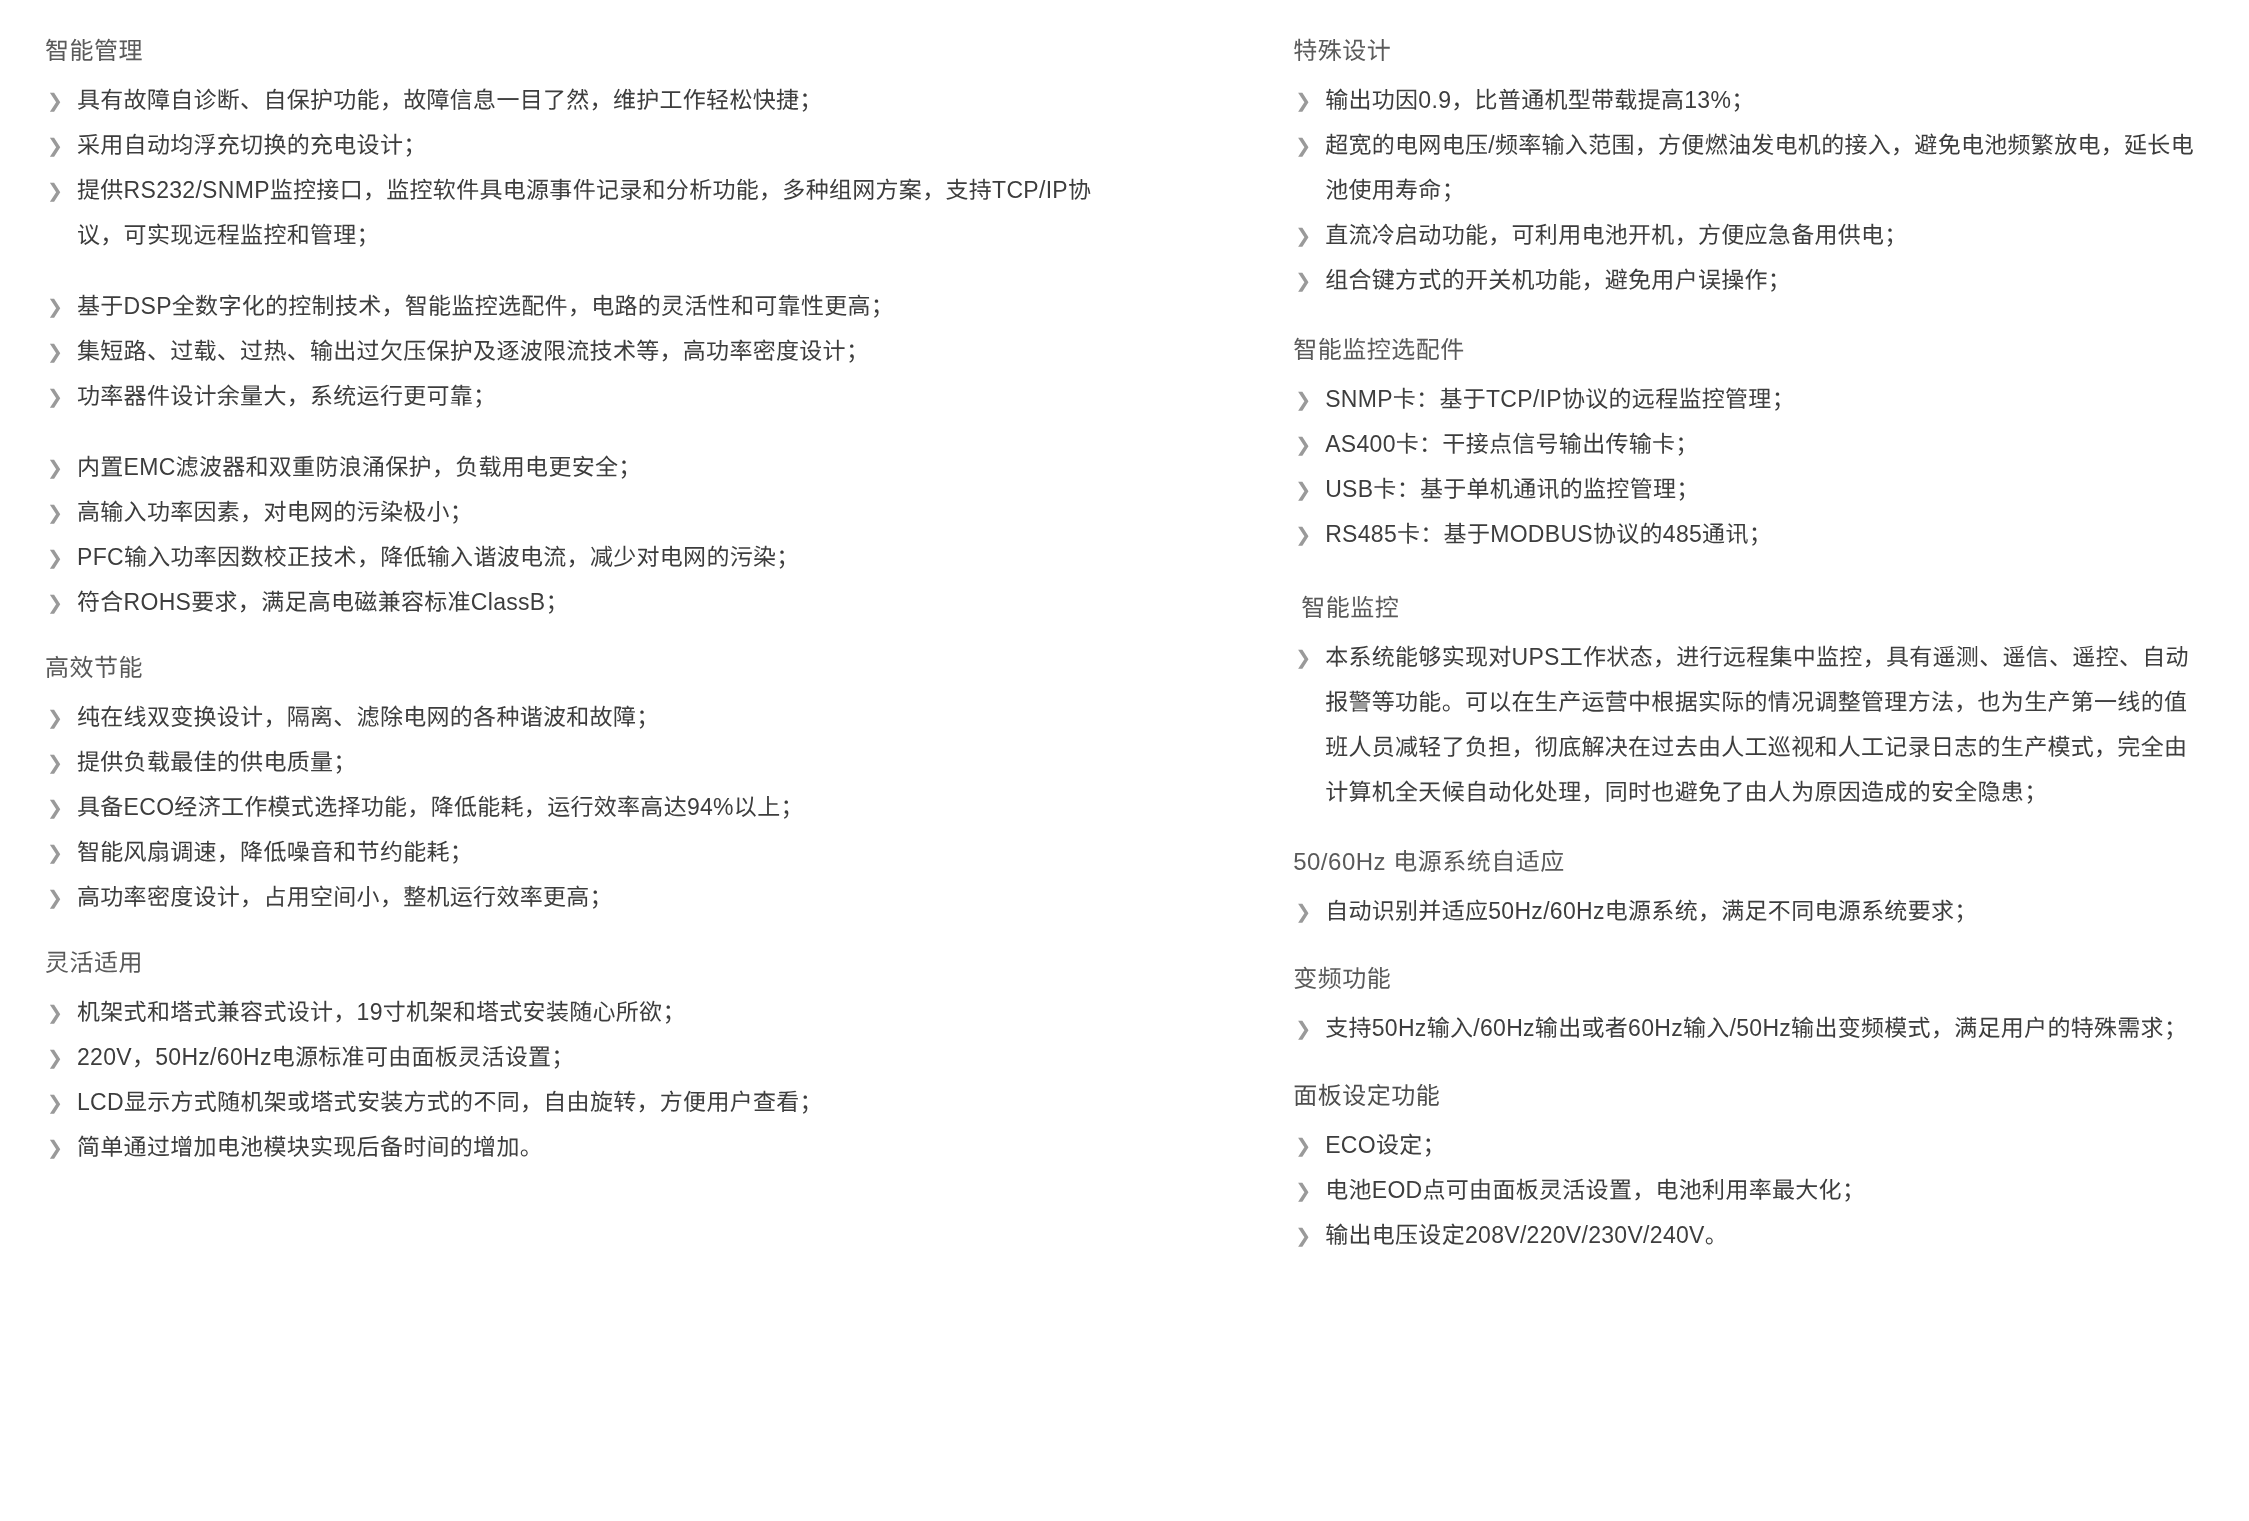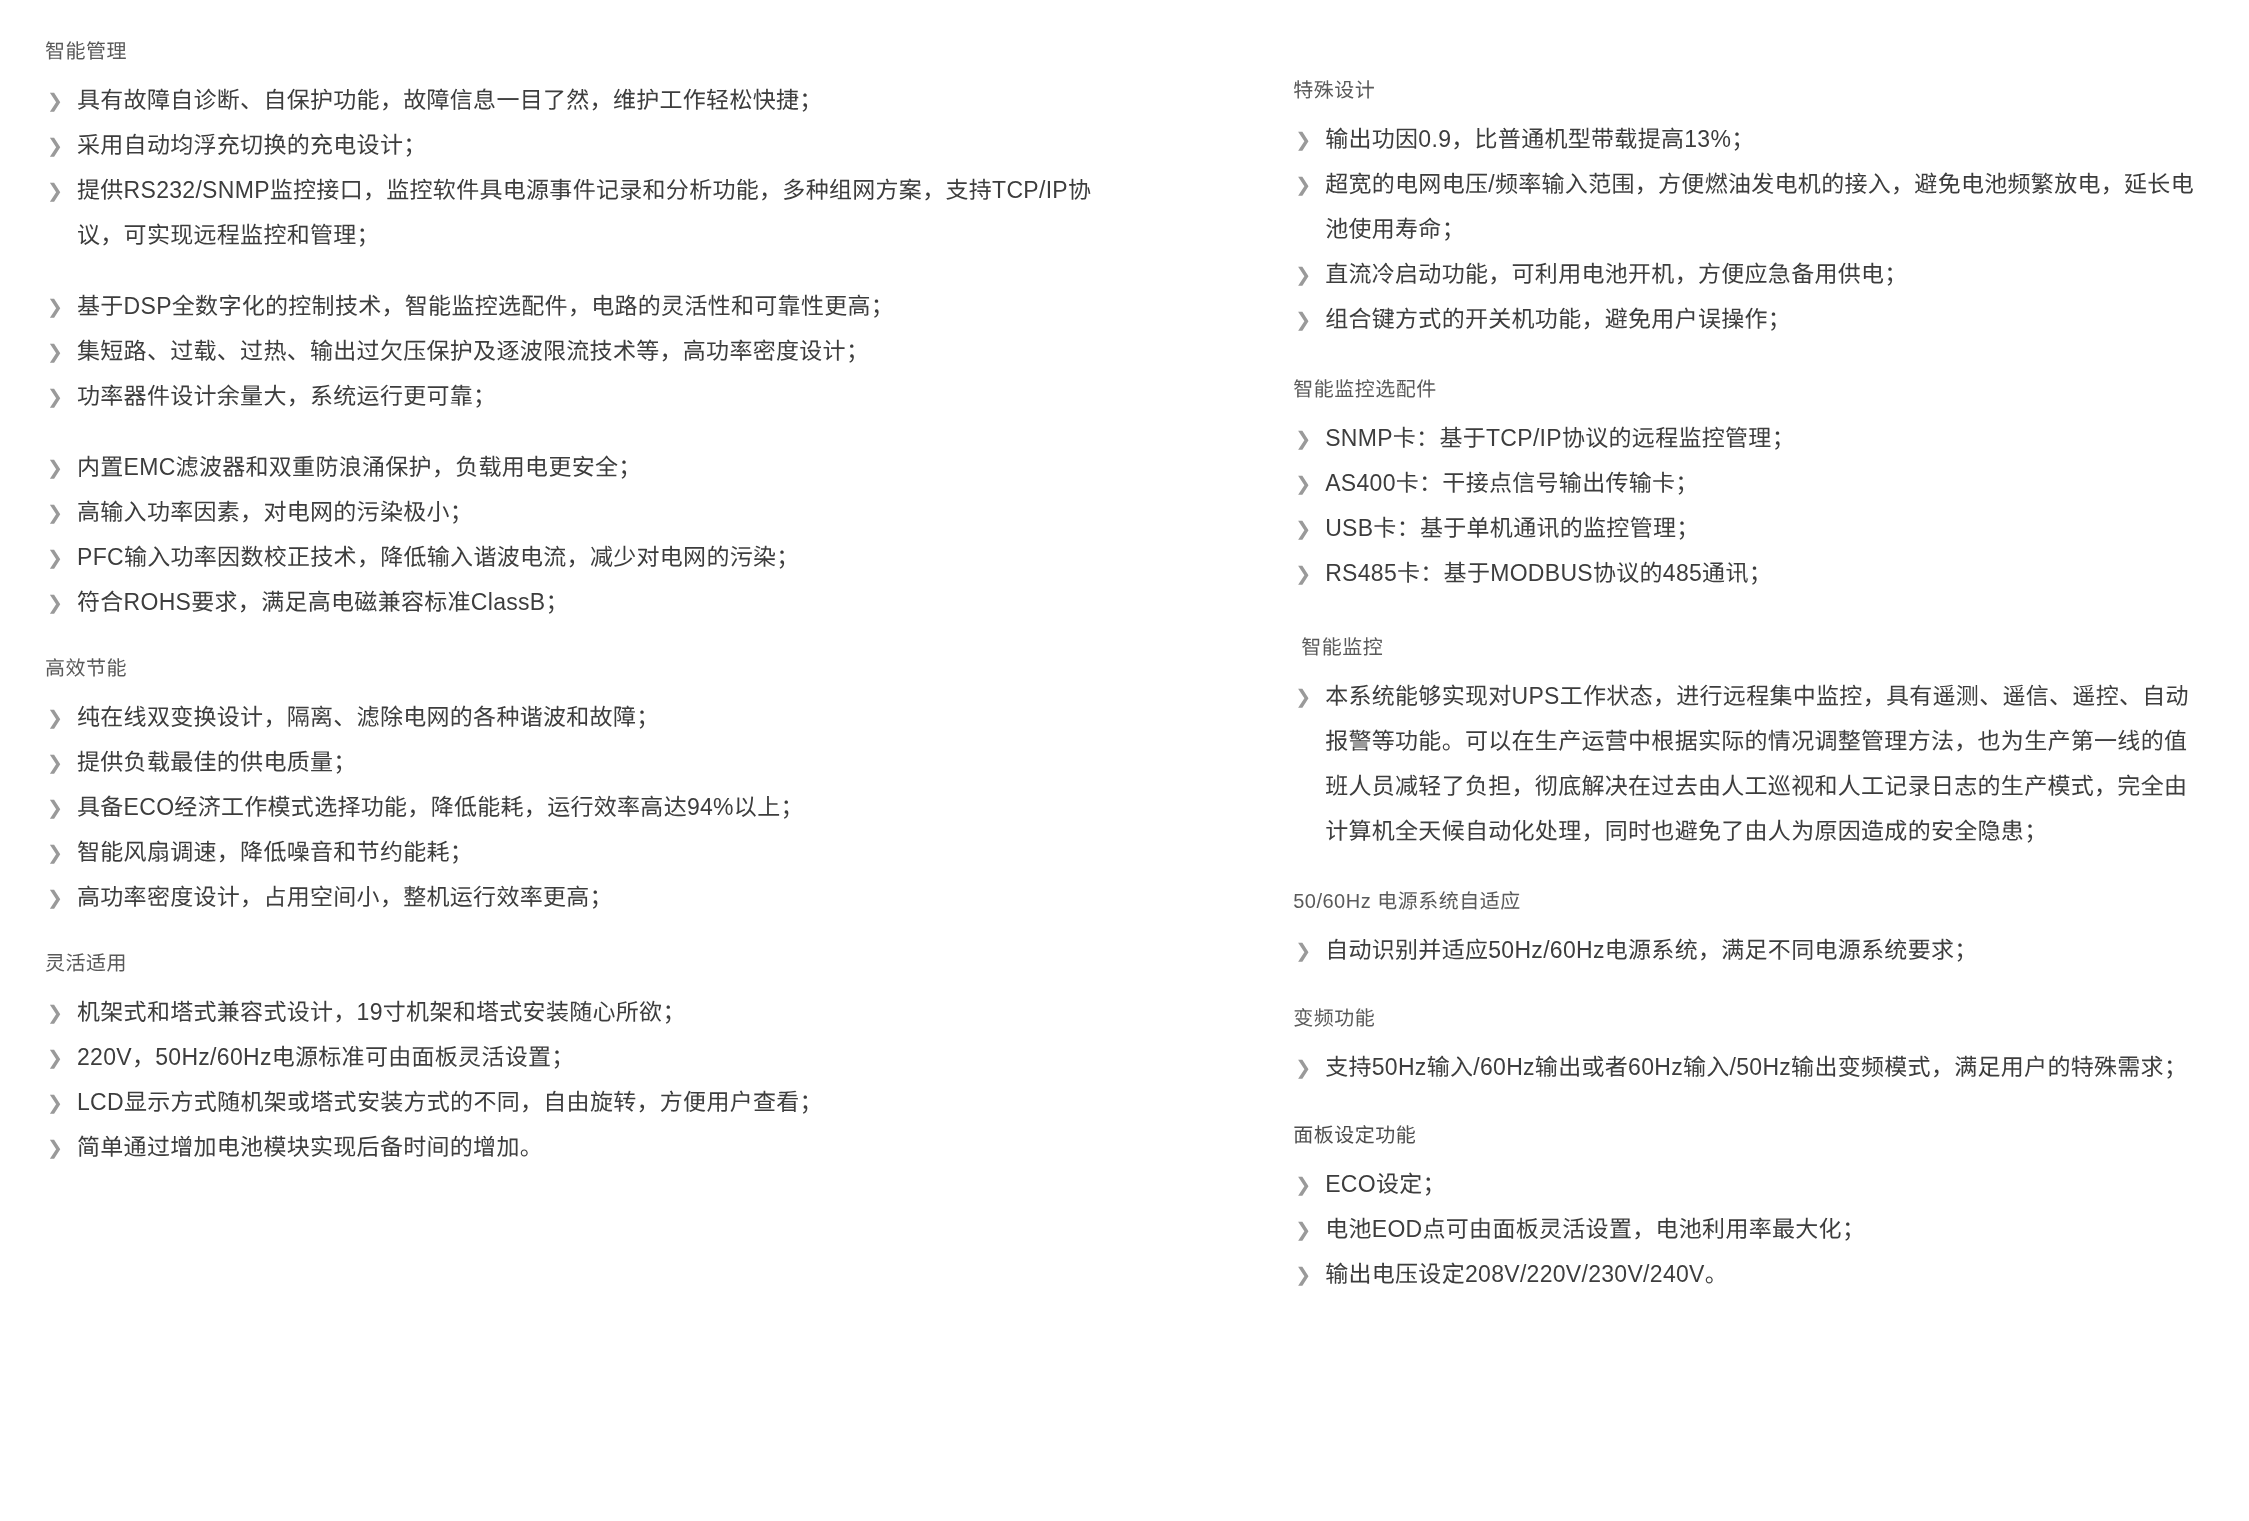--- a/index.html
+++ b/index.html
@@ -29,30 +29,29 @@
   }
   .column.left {
     width: 1135px;
     padding-left: 5px;
     padding-right: 20px;
   }
   .column.right {
     width: 1074px;
     padding-left: 140px;
     padding-right: 10px;
-    margin-top: 39px;
   }
   .section {
     margin-bottom: 26px;
   }
   .section:last-child {
     margin-bottom: 0;
   }
   .section-title {
-    font-size: 20px;
+    font-size: 24px;
     line-height: 34px;
     color: #5a5a5a;
     font-weight: 400;
     margin: 0 0 10px 0;
     letter-spacing: 0.5px;
   }
   ul.bullets {
     list-style: none;
     margin: 0;
     padding: 0;

